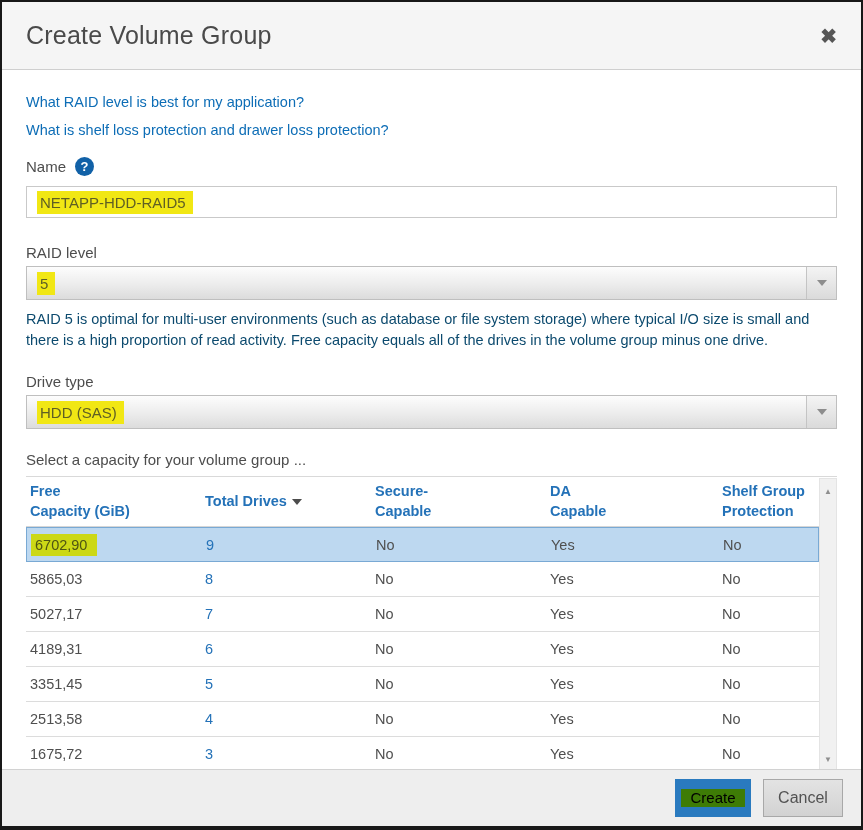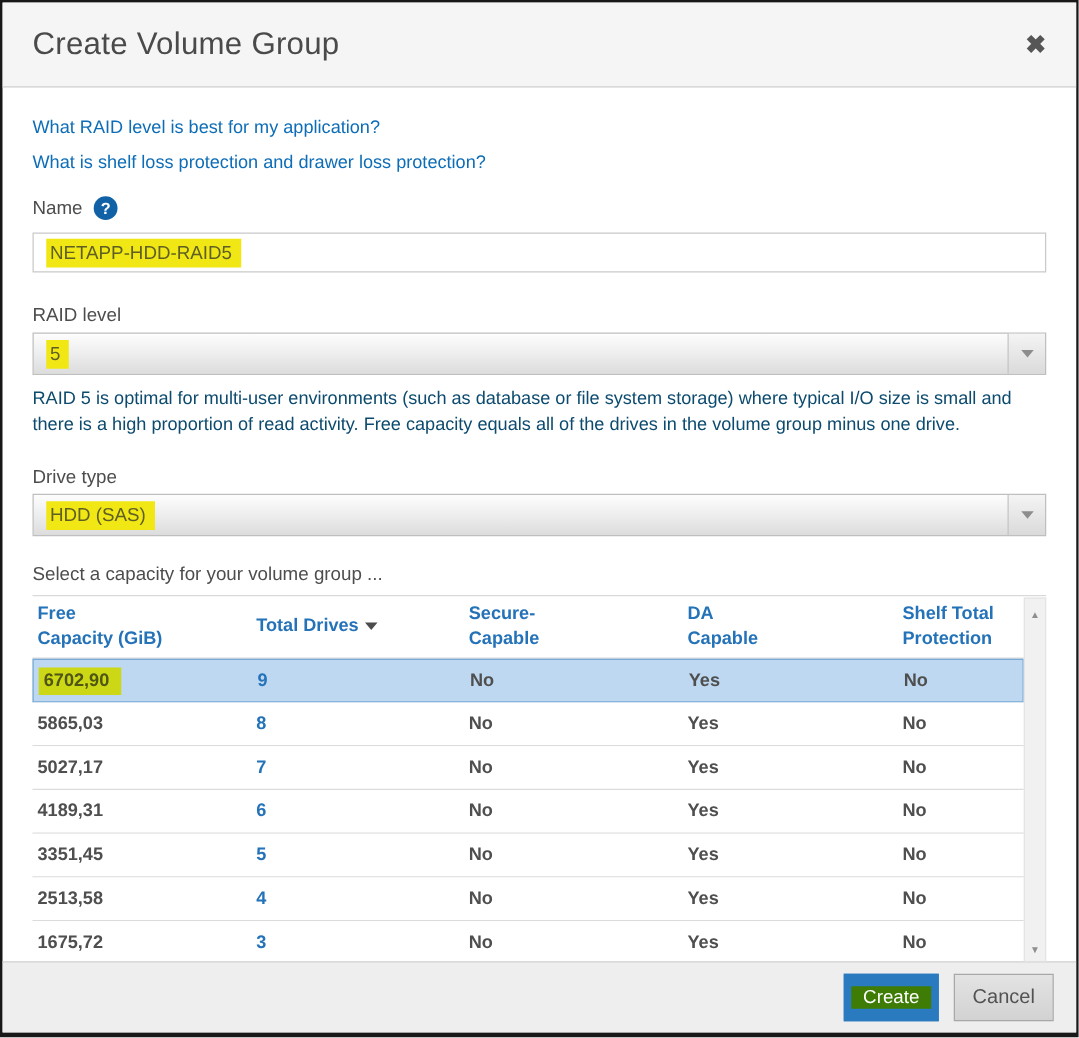--- a/index.html
+++ b/index.html
@@ -102,21 +102,21 @@
     display: inline-block; margin-left: 5px;
     width: 0; height: 0; vertical-align: middle;
     border-left: 5px solid transparent; border-right: 5px solid transparent;
     border-top: 6px solid #4c4c4c;
   }
   .tbody { border-top: 1px solid #d6d6d6; }
   .tr {
     height: 35px; align-items: center;
     border-bottom: 1px solid #dcdcdc;
     font-size: 14.5px; color: #4f4f4f;
-    cursor: pointer; background: #fff; font-weight: bold;
+    cursor: pointer; background: #fff;
   }
   .tr.selected {
     background: #bdd8f0;
     border: 1px solid #79a9d4;
   }
   .td { padding-left: 4px; }
   .td.drives { color: #2472b8; cursor: pointer; }
   .td .hl-olive {
     background: #ccd816; color: #4f5513; padding: 3px 10px 3px 4px;
   }
@@ -144,21 +144,21 @@
     display: flex; align-items: center; justify-content: flex-end;
     gap: 12px; padding-right: 18px;
   }
   .btn-create {
     min-width: 76px; height: 38px;
     background: #2a7abf; border: 1px solid #2a7abf;
     display: flex; align-items: center; justify-content: center;
     cursor: pointer; padding: 4px;
   }
   .btn-create .hl-green-box {
-    background: #3e7c06; color: #ffffff;
+    background: #3e7c06; color: #000000;
     font-size: 15px; font-family: "Liberation Sans", sans-serif;
     padding: 0 9px; line-height: 1.2;
   }
   .btn-cancel {
     min-width: 80px; height: 38px;
     background: linear-gradient(to bottom, #e3e3e3, #d2d2d2);
     border: 1px solid #a8a8a8; color: #525252;
     font-size: 16px; font-family: "Liberation Sans", sans-serif;
     cursor: pointer; padding: 0 14px;
   }
@@ -218,21 +218,21 @@
           </div>
           <div class="th">
             <div>Secure-</div>
             <div>Capable</div>
           </div>
           <div class="th">
             <div>DA</div>
             <div>Capable</div>
           </div>
           <div class="th">
-            <div>Shelf Total</div>
+            <div>Shelf Group</div>
             <div>Protection</div>
           </div>
         </div>
         <div class="tbody">
             <div class="tr selected">
     <span class="td"><span class="hl-olive">6702,90</span></span>
     <span class="td drives">9</span>
     <span class="td">No</span>
     <span class="td">Yes</span>
     <span class="td">No</span>

